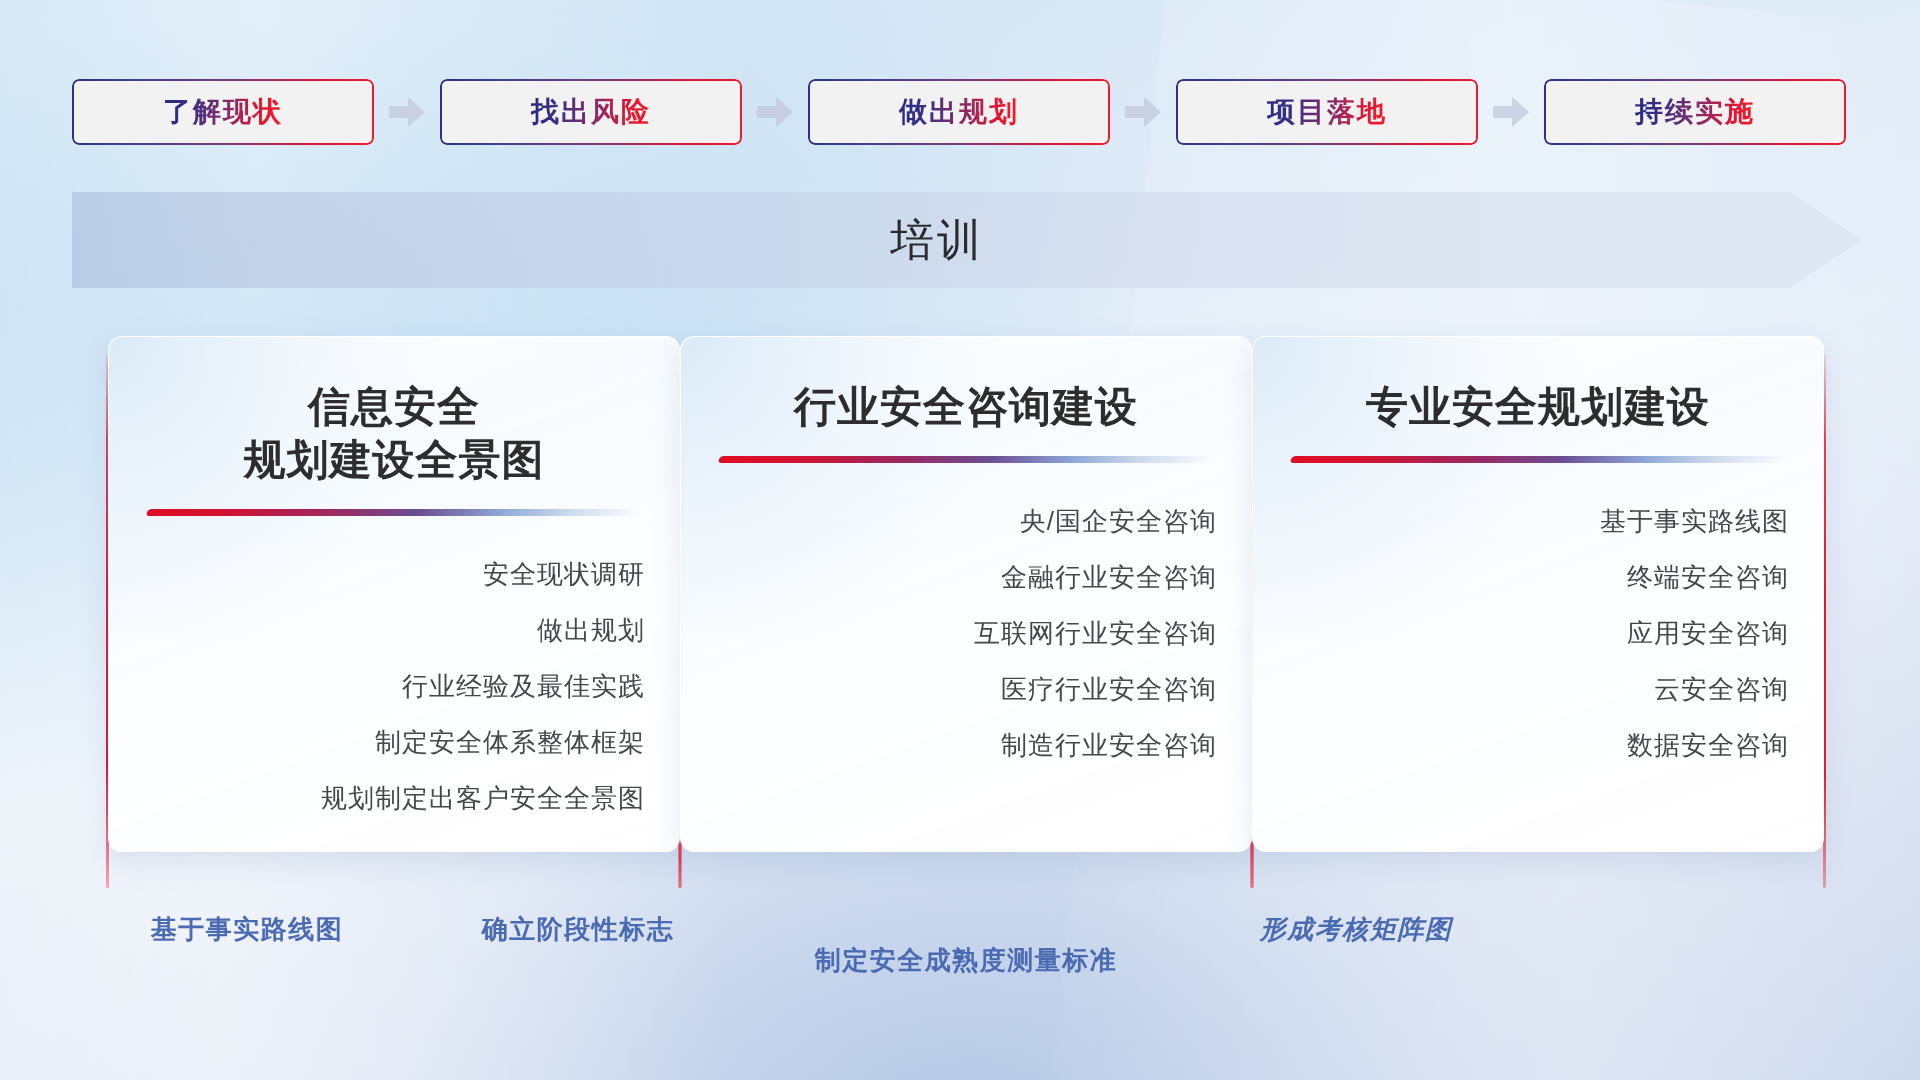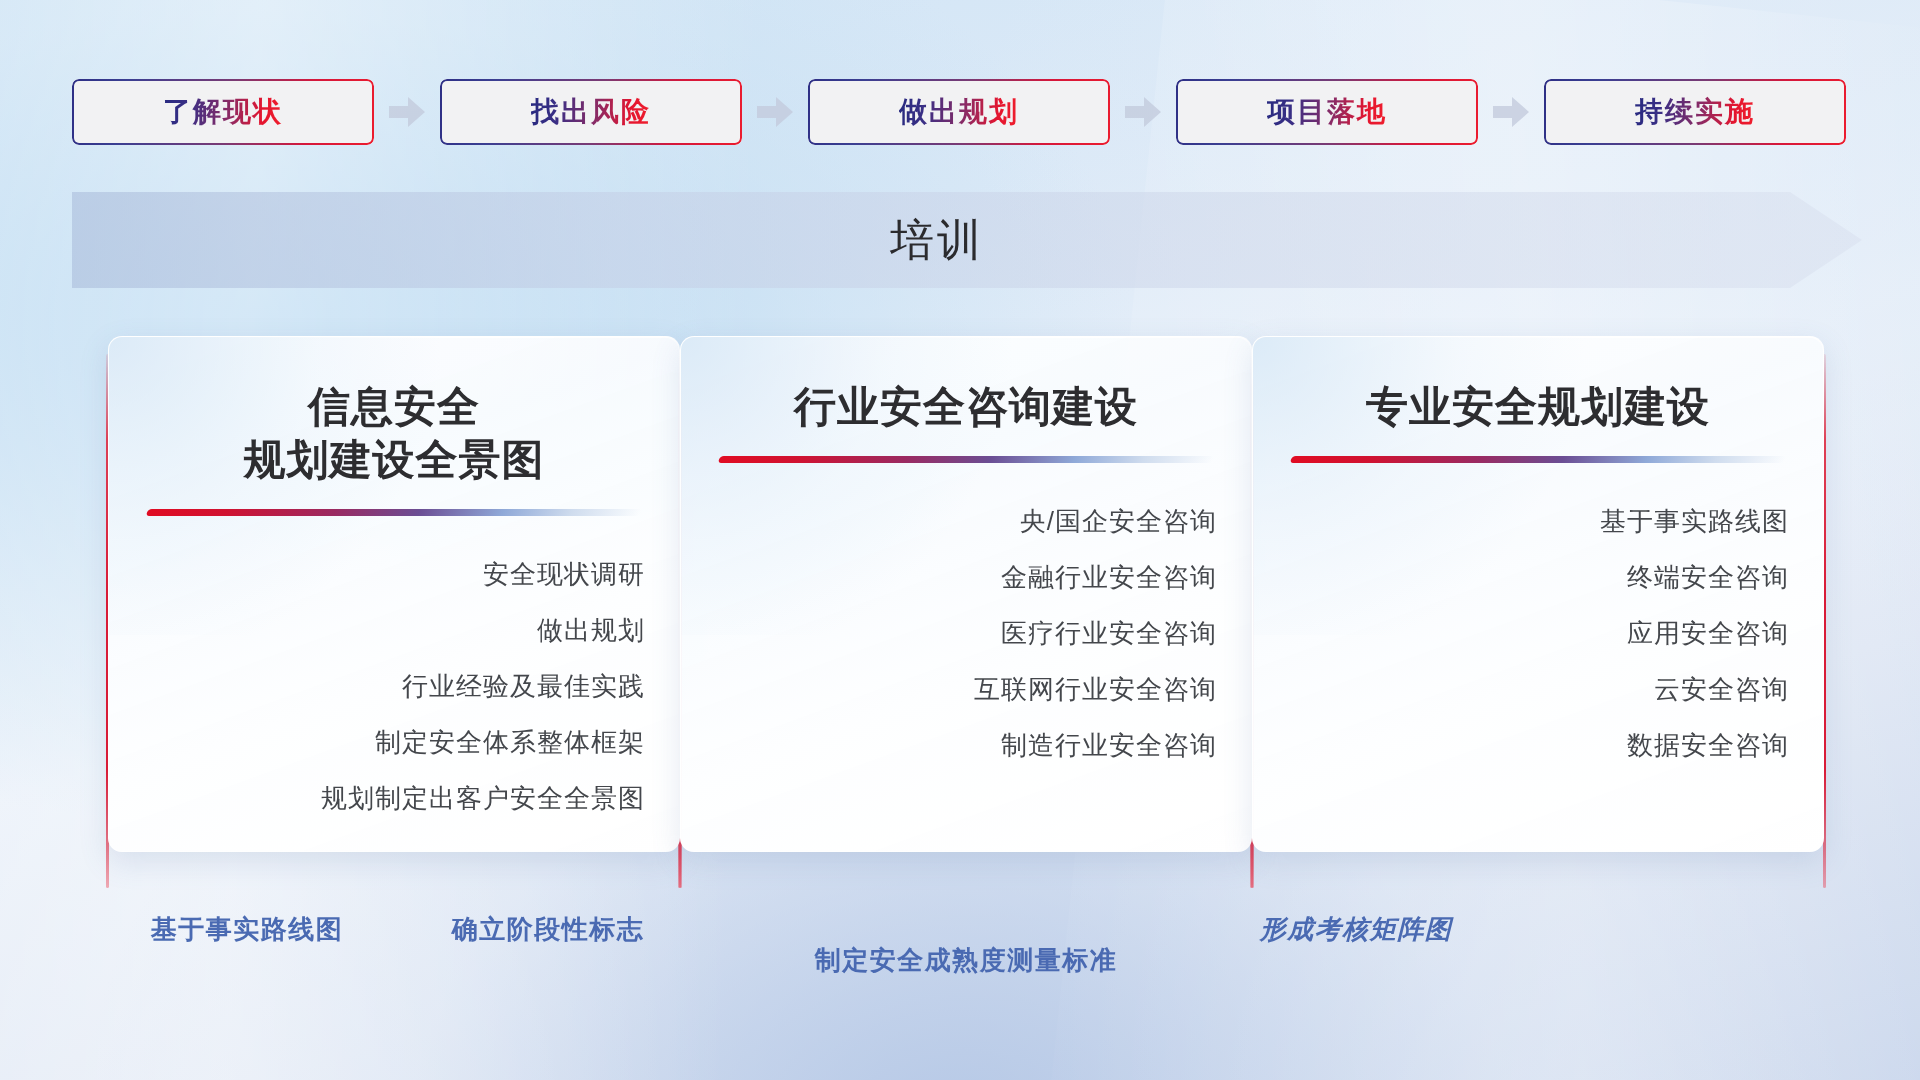--- a/index.html
+++ b/index.html
@@ -299,22 +299,22 @@
       </div>
       <div class="card-wrap">
         <div class="card-accent left"></div>
         <div class="card-accent right"></div>
         <div class="card">
           <div class="card-title">行业安全咨询建设</div>
           <div class="card-rule"></div>
           <ul class="card-list">
             <li>央/国企安全咨询</li>
             <li>金融行业安全咨询</li>
+            <li>互联网行业安全咨询</li>
             <li>医疗行业安全咨询</li>
-            <li>互联网行业安全咨询</li>
             <li>制造行业安全咨询</li>
           </ul>
         </div>
       </div>
       <div class="card-wrap">
         <div class="card-accent left"></div>
         <div class="card-accent right"></div>
         <div class="card">
           <div class="card-title">专业安全规划建设</div>
           <div class="card-rule"></div>
@@ -324,18 +324,18 @@
             <li>应用安全咨询</li>
             <li>云安全咨询</li>
             <li>数据安全咨询</li>
           </ul>
         </div>
       </div>
     </div>
 
   <div class="footers">
       <div class="footer-label" style="left: 247px;">基于事实路线图</div>
-      <div class="footer-label" style="left: 548px;">确立阶段性标志</div>
+      <div class="footer-label" style="left: 578px;">确立阶段性标志</div>
       <div class="footer-label" style="left: 966px; margin-top: 31px;">制定安全成熟度测量标准</div>
       <div class="footer-label" style="left: 1356px; font-style: italic;">形成考核矩阵图</div>
     </div>
 
 </div>
 
 </body></html>

